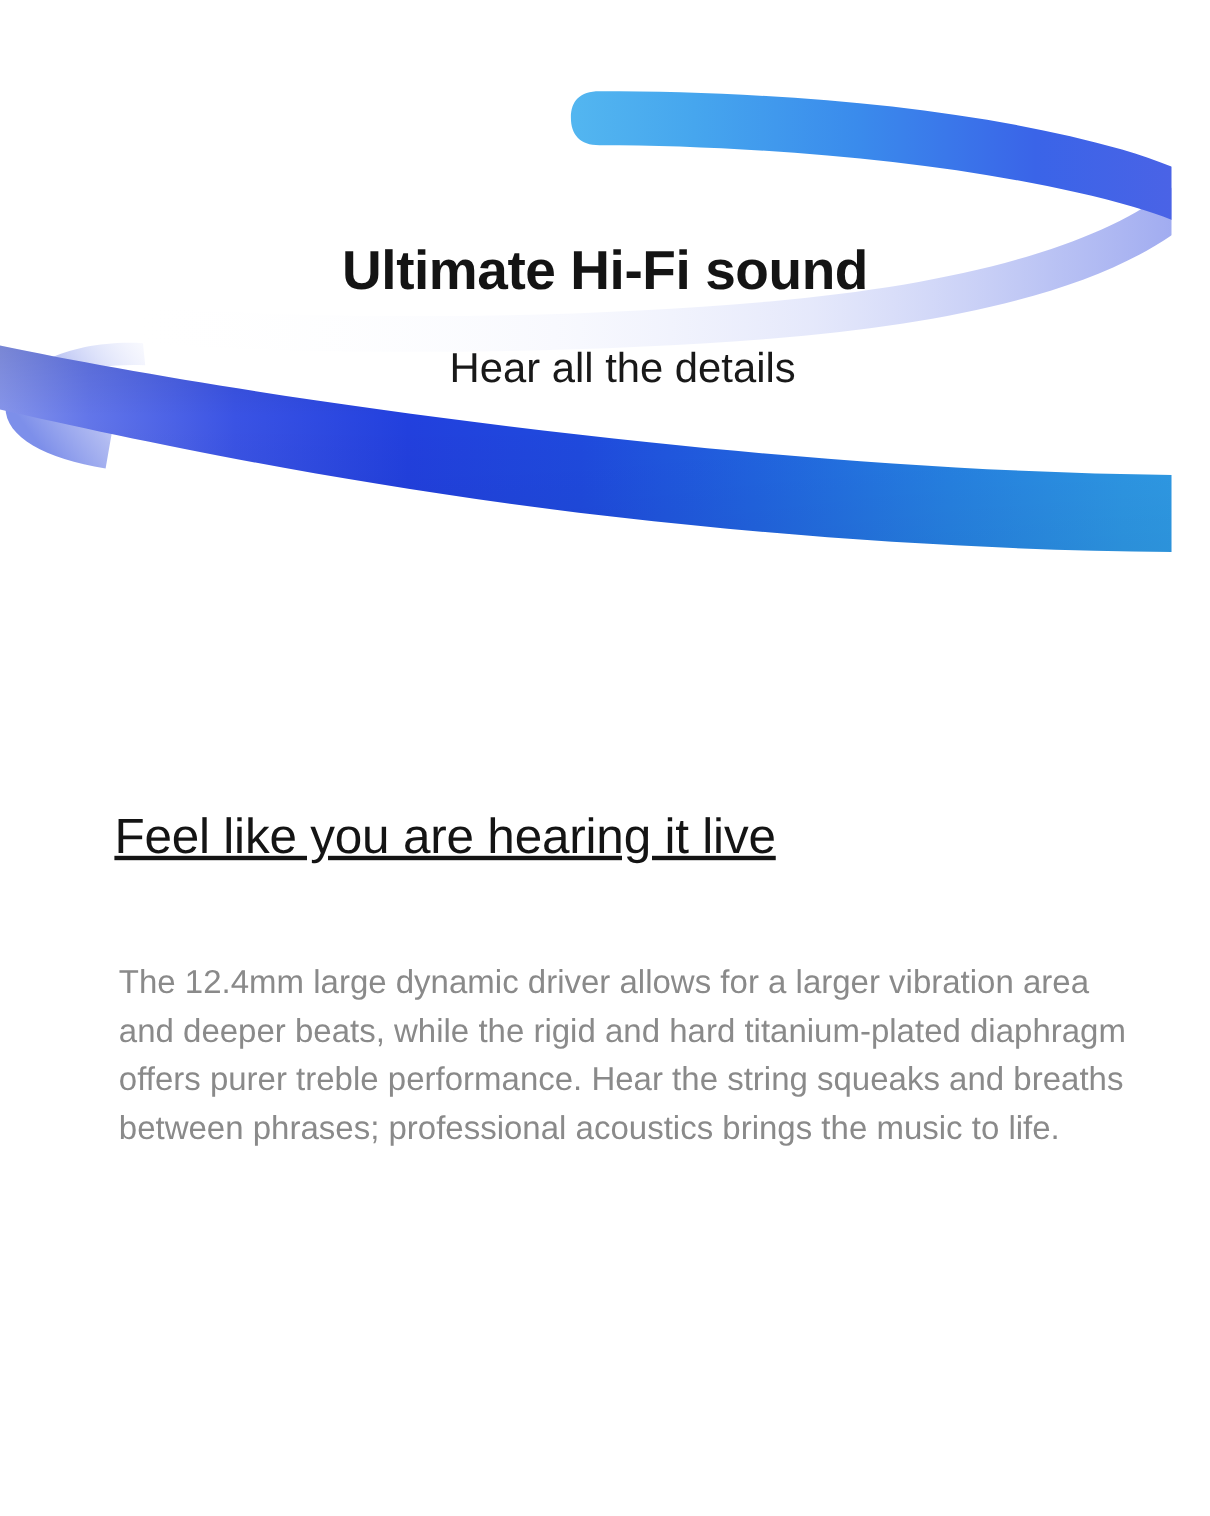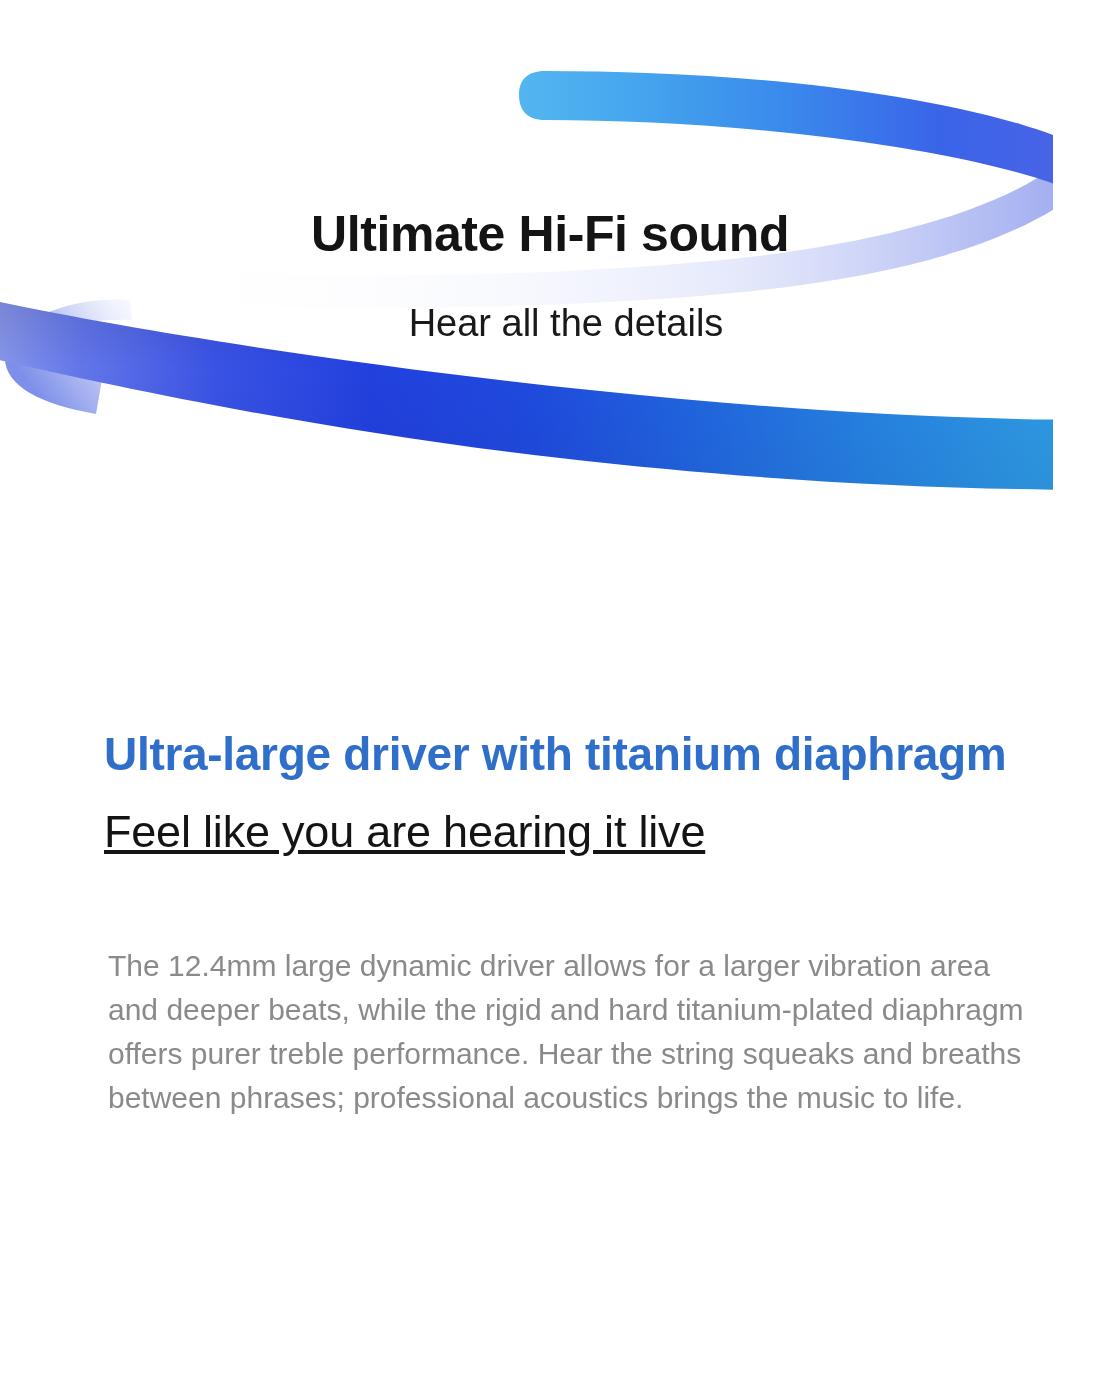--- a/index.html
+++ b/index.html
@@ -18,24 +18,25 @@
     width: 1100px;
     height: 1378px;
     background: #ffffff;
     overflow: hidden;
   }
 
   
   .hero {
     position: absolute;
     left: 0;
-    top: 0;
+    top: 12px;
     width: 1053px;
     height: 530px;
     overflow: hidden;
+    padding-left: 12px;
   }
 
   .ribbon-svg {
     position: absolute;
     left: 0;
     top: 0;
     width: 1100px;
     height: 530px;
     display: block;
   }
@@ -210,18 +211,17 @@
                C 360 366, 130 330, -10 300 Z" fill="url(#gBottomShade)"></path>
     </svg>
 
     <div class="hero-text">
       <h1 class="hero-title">Ultimate Hi-Fi sound</h1>
       <p class="hero-subtitle">Hear all the details</p>
     </div>
   </section>
 
   <section class="feature">
-    <h2 class="feature-heading">Ultra-large driver with titanium diaphragm</h2>
     <p class="feature-subheading">Feel like you are hearing it live</p>
     <p class="feature-body">The 12.4mm large dynamic driver allows for a larger vibration area and deeper beats, while the rigid and hard titanium-plated diaphragm offers purer treble performance. Hear the string squeaks and breaths between phrases; professional acoustics brings the music to life.</p>
   </section>
 
 </div>
 
 </body></html>

